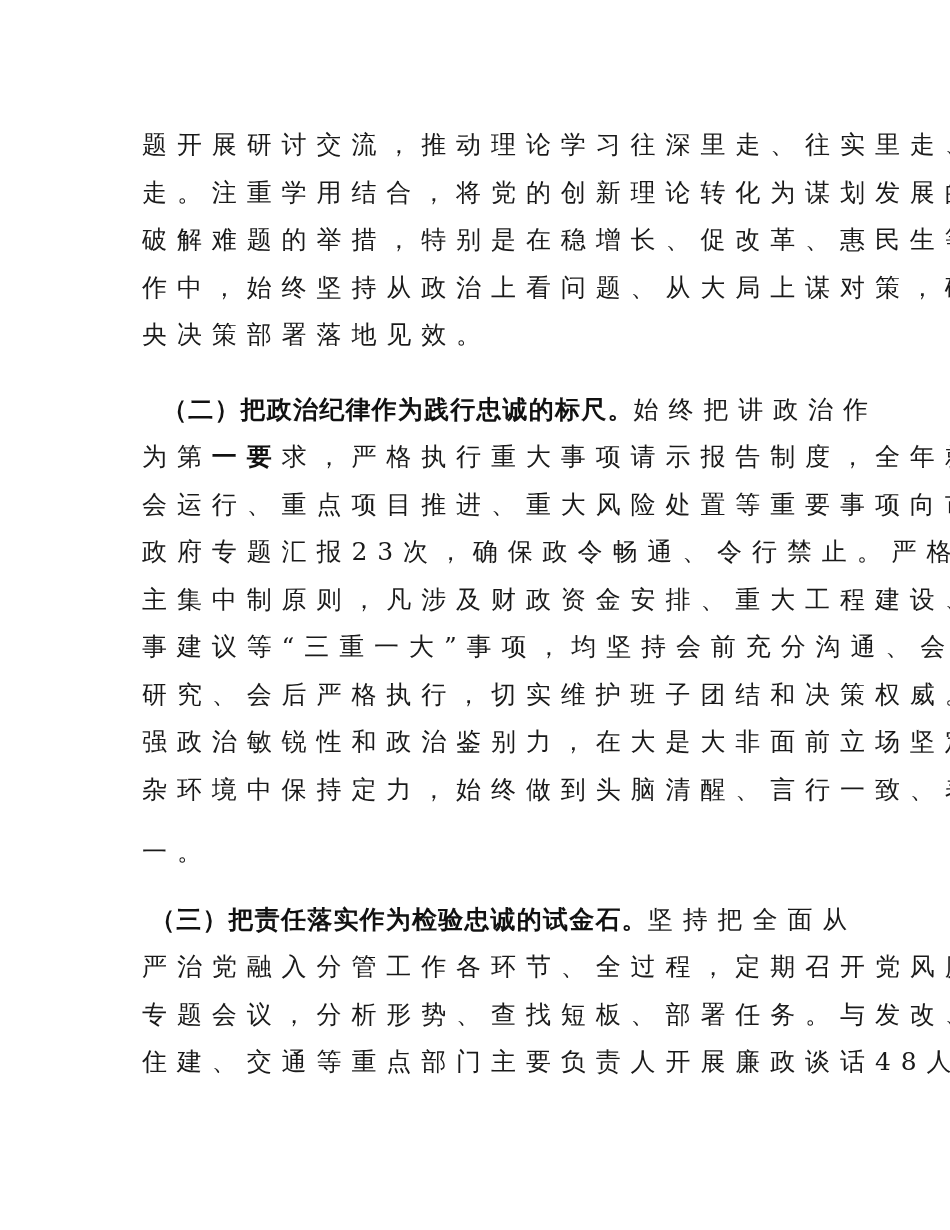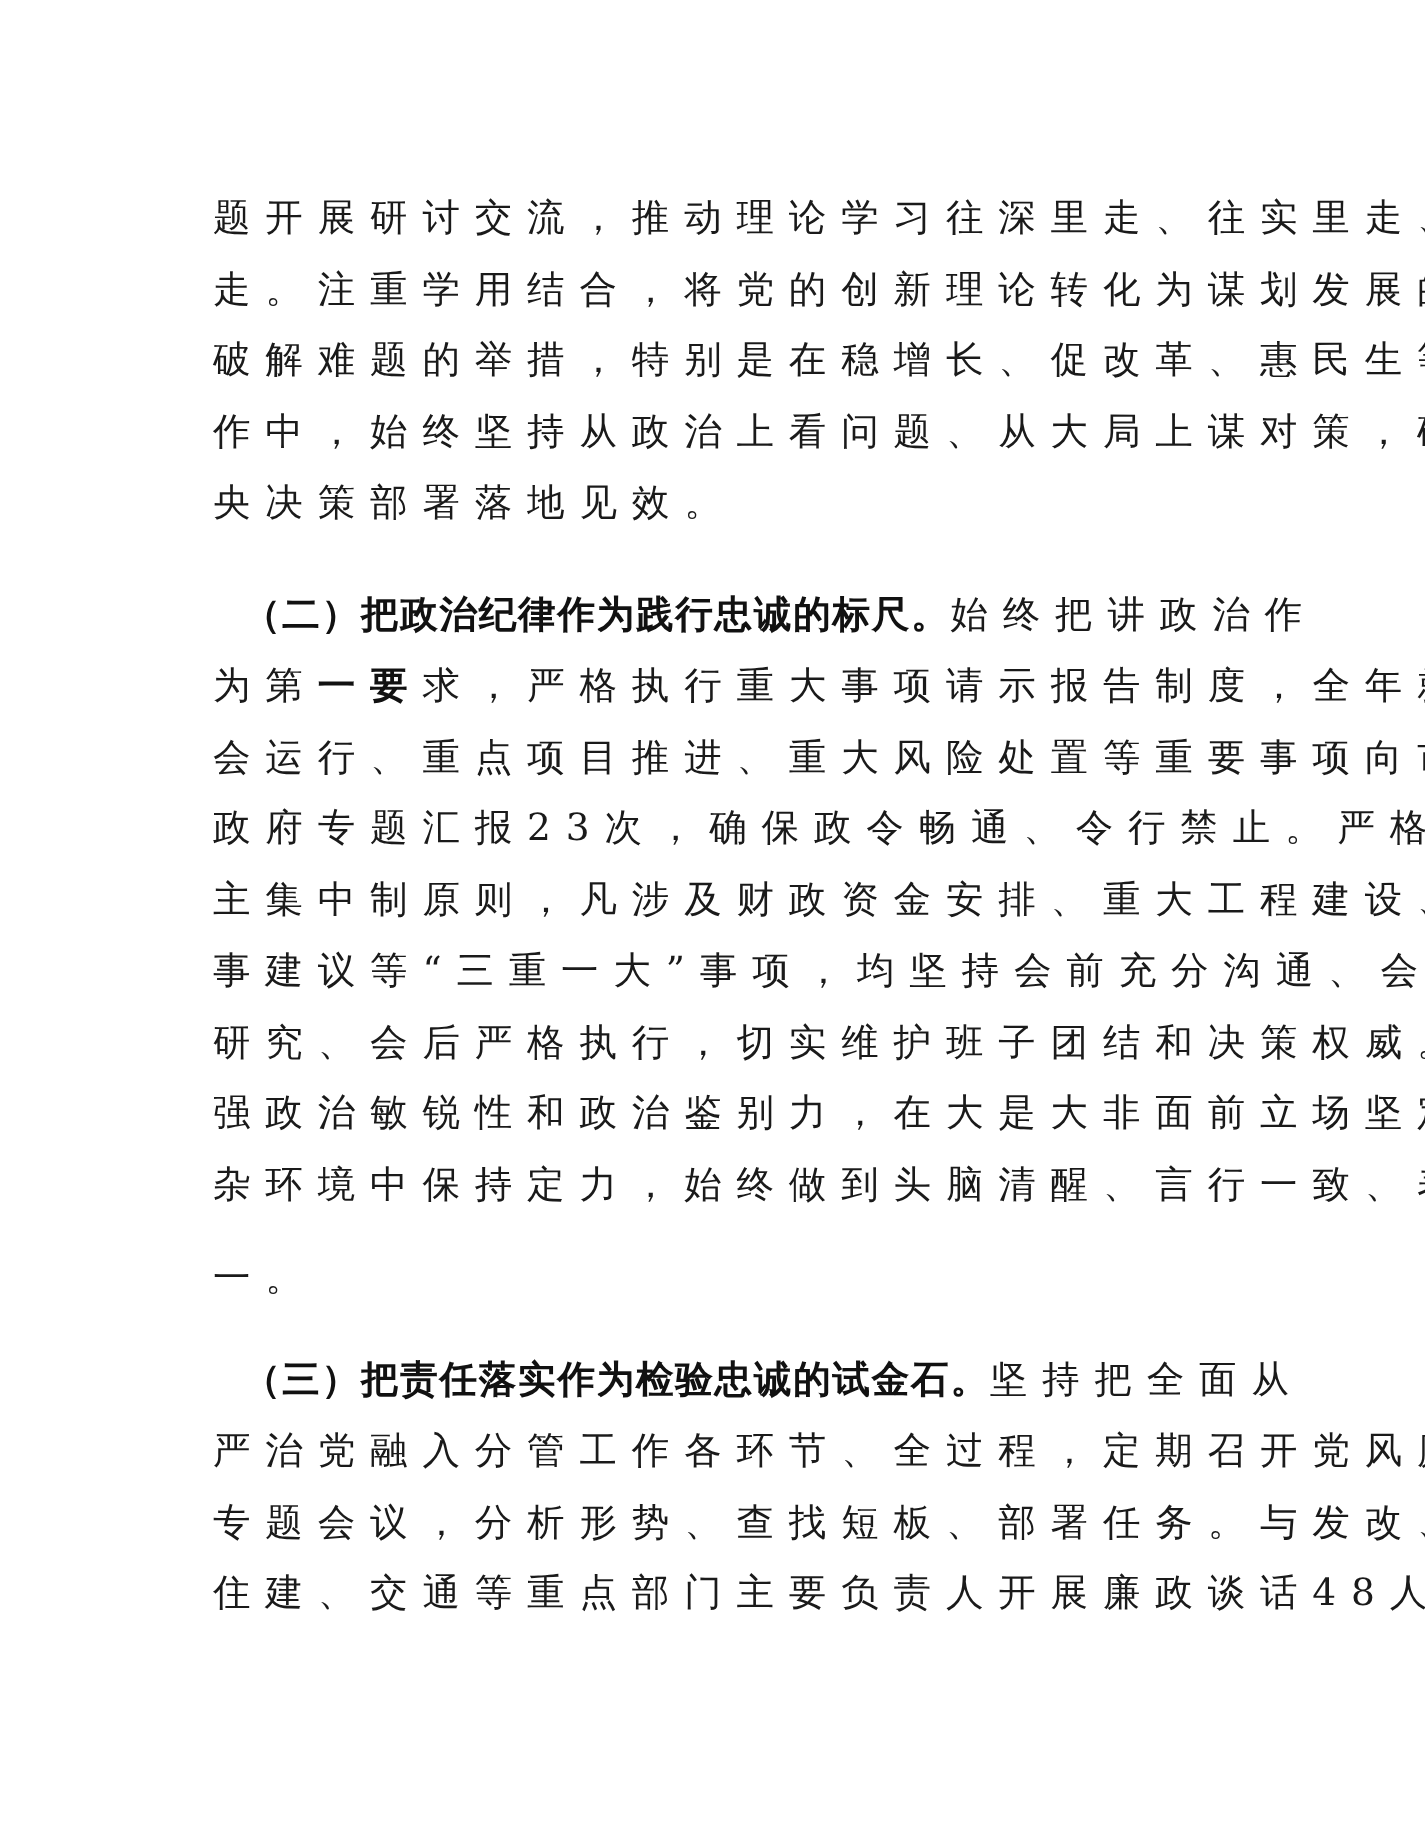--- a/index.html
+++ b/index.html
@@ -39,20 +39,20 @@
   </div>
   <div class="line" style="top:487px;">会运行、重点项目推进、重大风险处置等重要事项向市委、市</div>
   <div class="line" style="top:534px;">政府专题汇报23次，确保政令畅通、令行禁止。严格落实民</div>
   <div class="line" style="top:582px;">主集中制原则，凡涉及财政资金安排、重大工程建设、重要人</div>
   <div class="line" style="top:629px;">事建议等“三重一大”事项，均坚持会前充分沟通、会上集体</div>
   <div class="line" style="top:677px;">研究、会后严格执行，切实维护班子团结和决策权威。注重增</div>
   <div class="line" style="top:724px;">强政治敏锐性和政治鉴别力，在大是大非面前立场坚定，在复</div>
   <div class="line" style="top:772px;">杂环境中保持定力，始终做到头脑清醒、言行一致、表里如</div>
   <div class="line" style="top:834px;">一。</div>
 
-  <div class="line indent" style="top:902px;left:162px;letter-spacing:0;">
+  <div class="line indent" style="top:902px;left:150px;letter-spacing:0;">
     <span class="bold" style="font-size:25px;letter-spacing:1.2px;">（三）把责任落实作为检验忠诚的试金石。</span><span style="letter-spacing:9.9px;">坚持把全面从</span>
   </div>
   <div class="line" style="top:949px;">严治党融入分管工作各环节、全过程，定期召开党风廉政建设</div>
   <div class="line" style="top:997px;">专题会议，分析形势、查找短板、部署任务。与发改、财政、</div>
   <div class="line" style="top:1044px;">住建、交通等重点部门主要负责人开展廉政谈话48人次，签</div>
 
 </div>
 
 </body></html>

